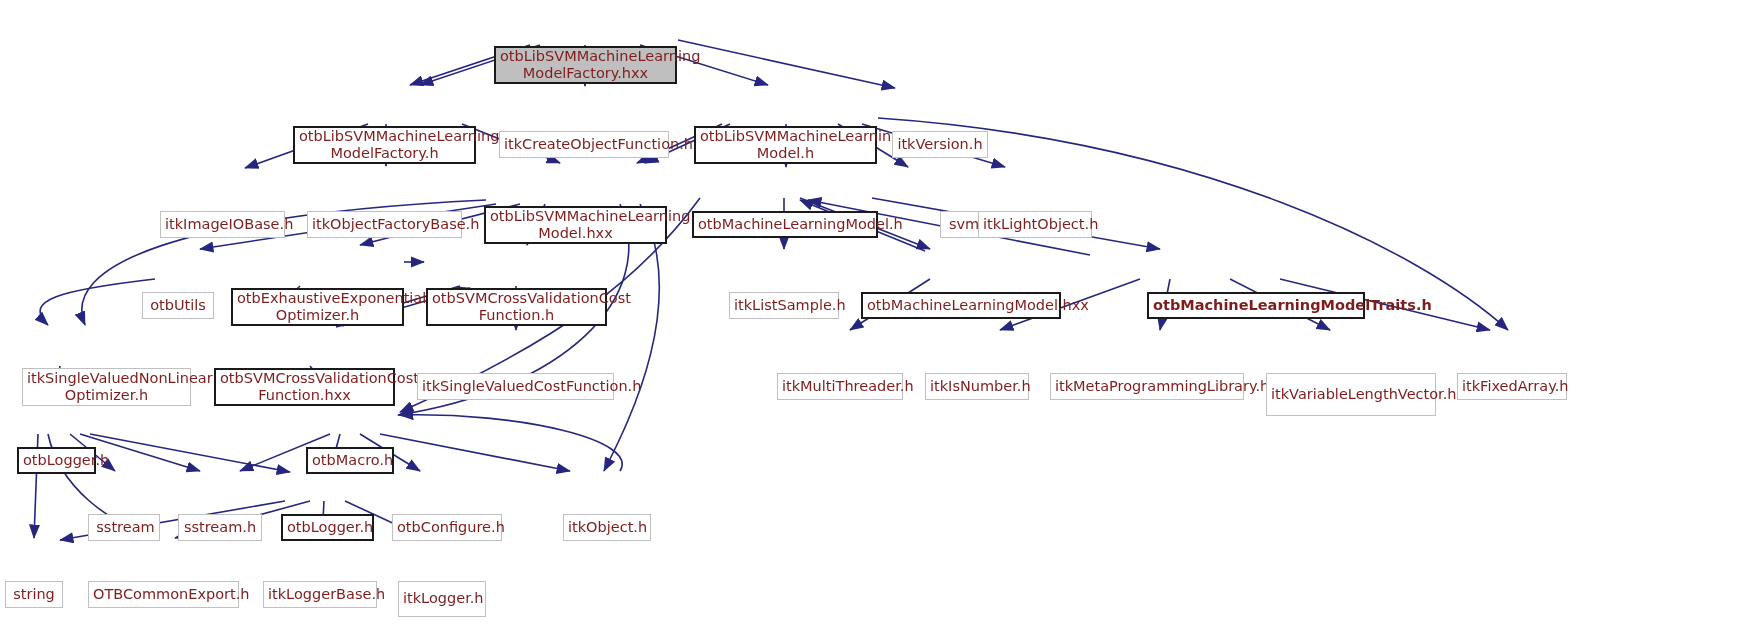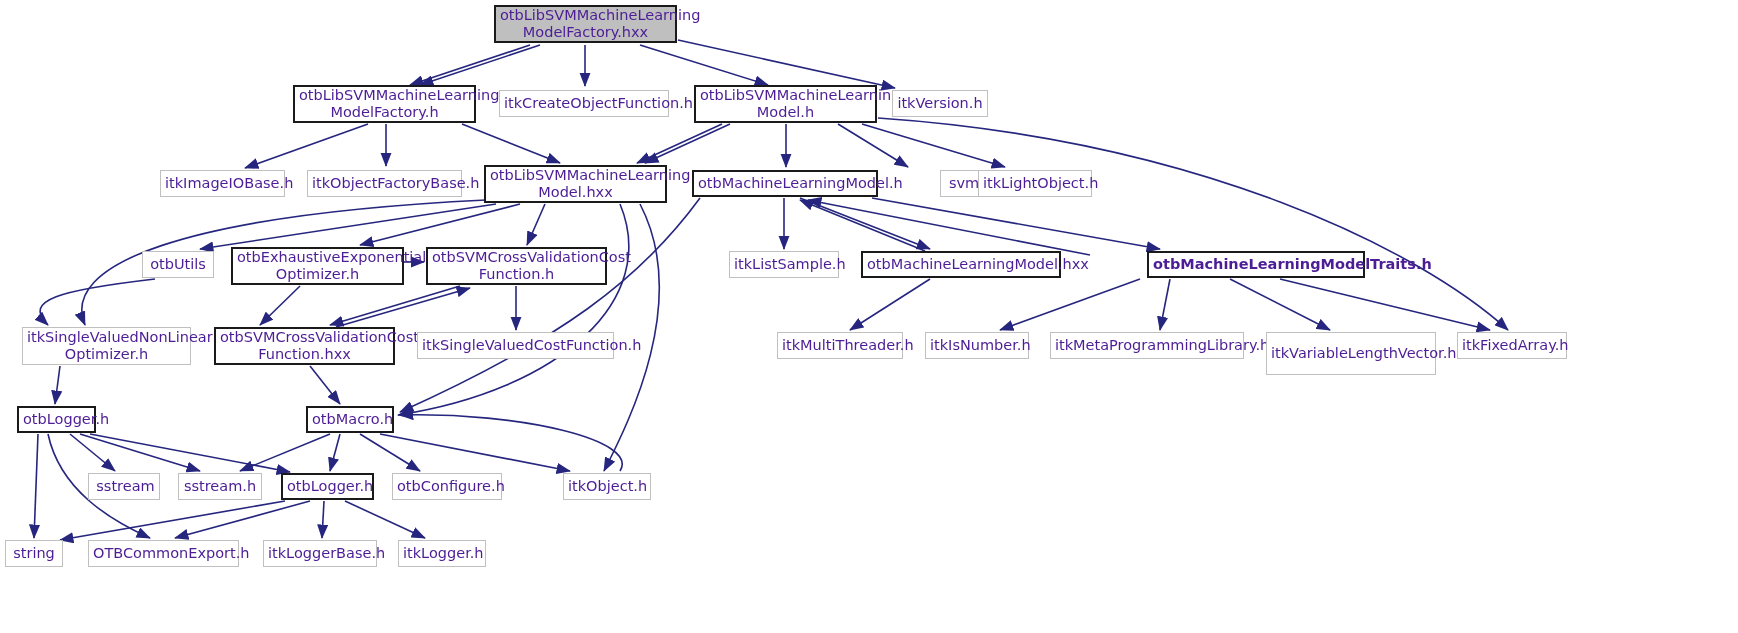--- a/index.html
+++ b/index.html
@@ -23,26 +23,27 @@
     pointer-events: none;
   }
   .node {
     position: absolute;
     box-sizing: border-box;
     display: flex;
     align-items: center;
     justify-content: center;
     text-align: center;
     line-height: 1.18;
-    color: #4c1d95;
+    color: #7f1d1d;
     background: #ffffff;
     border: 1px solid #c0c0c0;
     font-size: 14.5px;
     white-space: pre-line;
     padding: 0 4px;
+    margin-top: 41px;
   }
   .node.bold {
     border: 2px solid #1a1a1a;
   }
   .node.current {
     border: 2px solid #1a1a1a;
     background: #bfbfbf;
   }
   .node .lbl {
     display: block;
@@ -152,15 +153,15 @@
       <div class="node bold" style="left: 17px; top: 406px; width: 79px; height: 27px;"><span class="lbl">otbLogger.h</span></div>
       <div class="node bold" style="left: 306px; top: 406px; width: 88px; height: 27px;"><span class="lbl">otbMacro.h</span></div>
       <div class="node " style="left: 88px; top: 473px; width: 72px; height: 27px; padding-left: 7px;"><span class="lbl">sstream</span></div>
       <div class="node " style="left: 178px; top: 473px; width: 84px; height: 27px;"><span class="lbl">sstream.h</span></div>
       <div class="node bold" style="left: 281px; top: 473px; width: 93px; height: 27px;"><span class="lbl">otbLogger.h</span></div>
       <div class="node " style="left: 392px; top: 473px; width: 110px; height: 27px;"><span class="lbl">otbConfigure.h</span></div>
       <div class="node " style="left: 563px; top: 473px; width: 88px; height: 27px;"><span class="lbl">itkObject.h</span></div>
       <div class="node " style="left: 5px; top: 540px; width: 58px; height: 27px;"><span class="lbl">string</span></div>
       <div class="node " style="left: 88px; top: 540px; width: 151px; height: 27px;"><span class="lbl">OTBCommonExport.h</span></div>
       <div class="node " style="left: 263px; top: 540px; width: 114px; height: 27px;"><span class="lbl">itkLoggerBase.h</span></div>
-      <div class="node " style="left: 398px; top: 540px; width: 88px; height: 27px;"><span class="lbl">itkLogger.h</span></div>
+      <div class="node " style="left: 398px; top: 540px; width: 88px; height: 36px;"><span class="lbl">itkLogger.h</span></div>
     </div>
 </div>
 
 </body></html>

